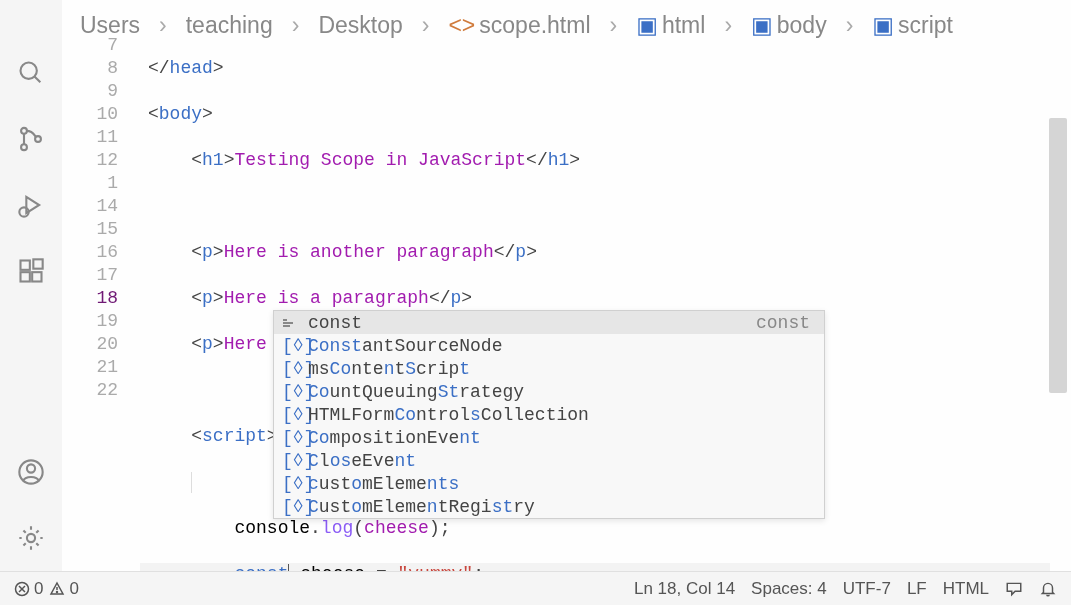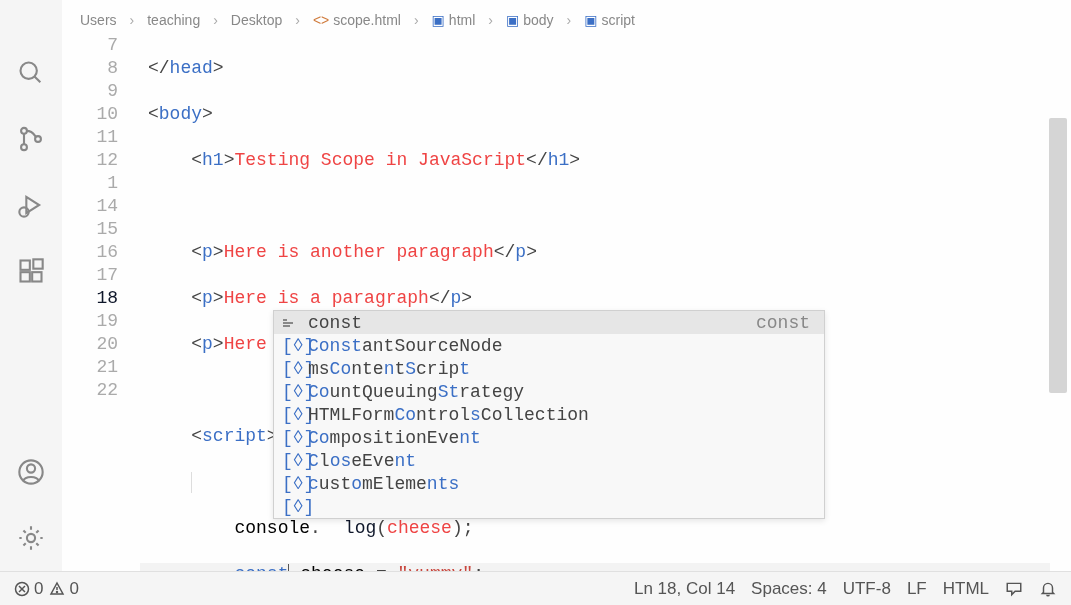--- a/index.html
+++ b/index.html
@@ -26,58 +26,58 @@
   margin: 18px 0;
   color: #888;
   display: flex; align-items: center; justify-content: center;
   cursor: pointer;
 }
 .activity-bar .spacer { flex: 1; }
 .breadcrumb {
   position: absolute;
   left: 80px; top: 12px;
   font-family: -apple-system, "Segoe UI", sans-serif;
-  font-size: 14px;
+  font-size: 23px;
   color: #888;
   display: flex;
   align-items: center;
-  gap: 13px;
+  gap: 19px;
 }
 .breadcrumb .crumb { display: flex; align-items: center; gap: 4px; }
 .breadcrumb .sep { color: #aaa; }
 .crumb-icon { display: inline-flex; }
 .gutter {
   position: absolute;
   left: 62px; top: 34px;
   width: 78px;
   text-align: right;
   font-size: 18px;
   color: #aaa;
   line-height: 23px;
   padding-right: 22px;
 }
 .gutter div { height: 23px; }
-.gutter .current { color: #0f172a; }
+.gutter .current { color: #701a75; }
 .code {
   position: absolute;
   left: 148px; top: 34px;
   font-size: 18px;
   line-height: 23px;
   color: #444;
   white-space: pre;
 }
 .code .line { height: 23px; }
 .line.hl { background: #f3f3f3; margin-left: -8px; padding-left: 8px; width: 910px; }
 .tag { color: #3b6fc5; }
 .str { color: #c8463d; }
 .kw  { color: #3b6fc5; }
-.fn  { color: #0f172a; margin-left: 23px; }
+.fn  { color: #8b5cf6; }
 .ident { color: #000000; }
 .punc { color: #444; }
-.txt { color: #ef4444; }
+.txt { color: #a21caf; }
 .brk { color: #444; }
 .guide { display: inline-block; width: 1px; height: 21px; background: #ddd; vertical-align: top; margin-top:1px; }
 .cursor { display: inline-block; width: 1px; height: 21px; background: #555; vertical-align: top; margin-top:1px; }
 .suggest {
   position: absolute;
   left: 273px; top: 310px;
   width: 552px;
   background: #f8f8f8;
   border: 1px solid #d0d0d0;
   box-shadow: 0 2px 6px rgba(0,0,0,0.1);
@@ -273,20 +273,21 @@
   <div class="row">
     <span class="s-icon" style="color:#3b6fc5">[◊]</span>
     <span class="s-label"><b>C</b>l<b>os</b>eEve<b>nt</b></span>
   </div>
   <div class="row">
     <span class="s-icon" style="color:#3b6fc5">[◊]</span>
     <span class="s-label"><b>c</b>ust<b>o</b>mEleme<b>nts</b></span>
   </div>
   <div class="row">
     <span class="s-icon" style="color:#3b6fc5">[◊]</span>
+    <span class="s-label"><b>C</b>ust<b>o</b>mEleme<b>n</b>tRegi<b>st</b>ry</span>
   </div>
 </div>
 
 <div class="scrollbar-v"></div>
 
 <div class="status">
   <div class="left">
     <span class="si">
       <svg width="16" height="16" viewBox="0 0 16 16" fill="none" stroke="currentColor" stroke-width="1.5">
           <circle cx="8" cy="8" r="6.5"></circle>
@@ -300,21 +301,21 @@
           <path d="M8 2 L14 13 L2 13 Z"></path>
           <line x1="8" y1="6" x2="8" y2="9"></line>
           <circle cx="8" cy="11" r="0.5" fill="currentColor"></circle>
         </svg>
       <span>0</span>
     </span>
   </div>
   <div class="right">
     <span class="si">Ln 18, Col 14</span>
     <span class="si">Spaces: 4</span>
-    <span class="si">UTF-8</span>
+    <span class="si">UTF-7</span>
     <span class="si">LF</span>
     <span class="si">HTML</span>
     <span class="si">
       <svg width="18" height="18" viewBox="0 0 16 16" fill="none" stroke="currentColor" stroke-width="1.3">
           <path d="M2 3 h12 v7 h-5 l-3 3 v-3 h-4 z"></path>
         </svg>
     </span>
     <span class="si">
       <svg width="18" height="18" viewBox="0 0 16 16" fill="none" stroke="currentColor" stroke-width="1.3">
           <path d="M4 11 V7 a4 4 0 0 1 8 0 v4 l1 1 H3 z"></path>

